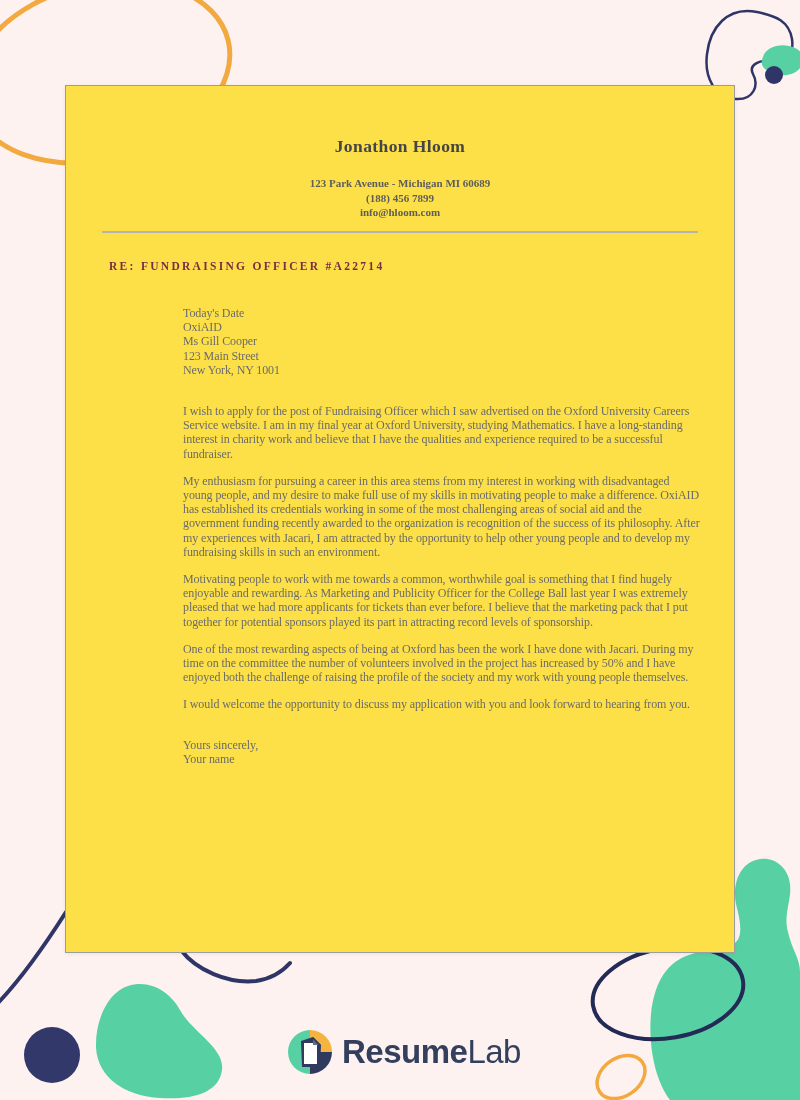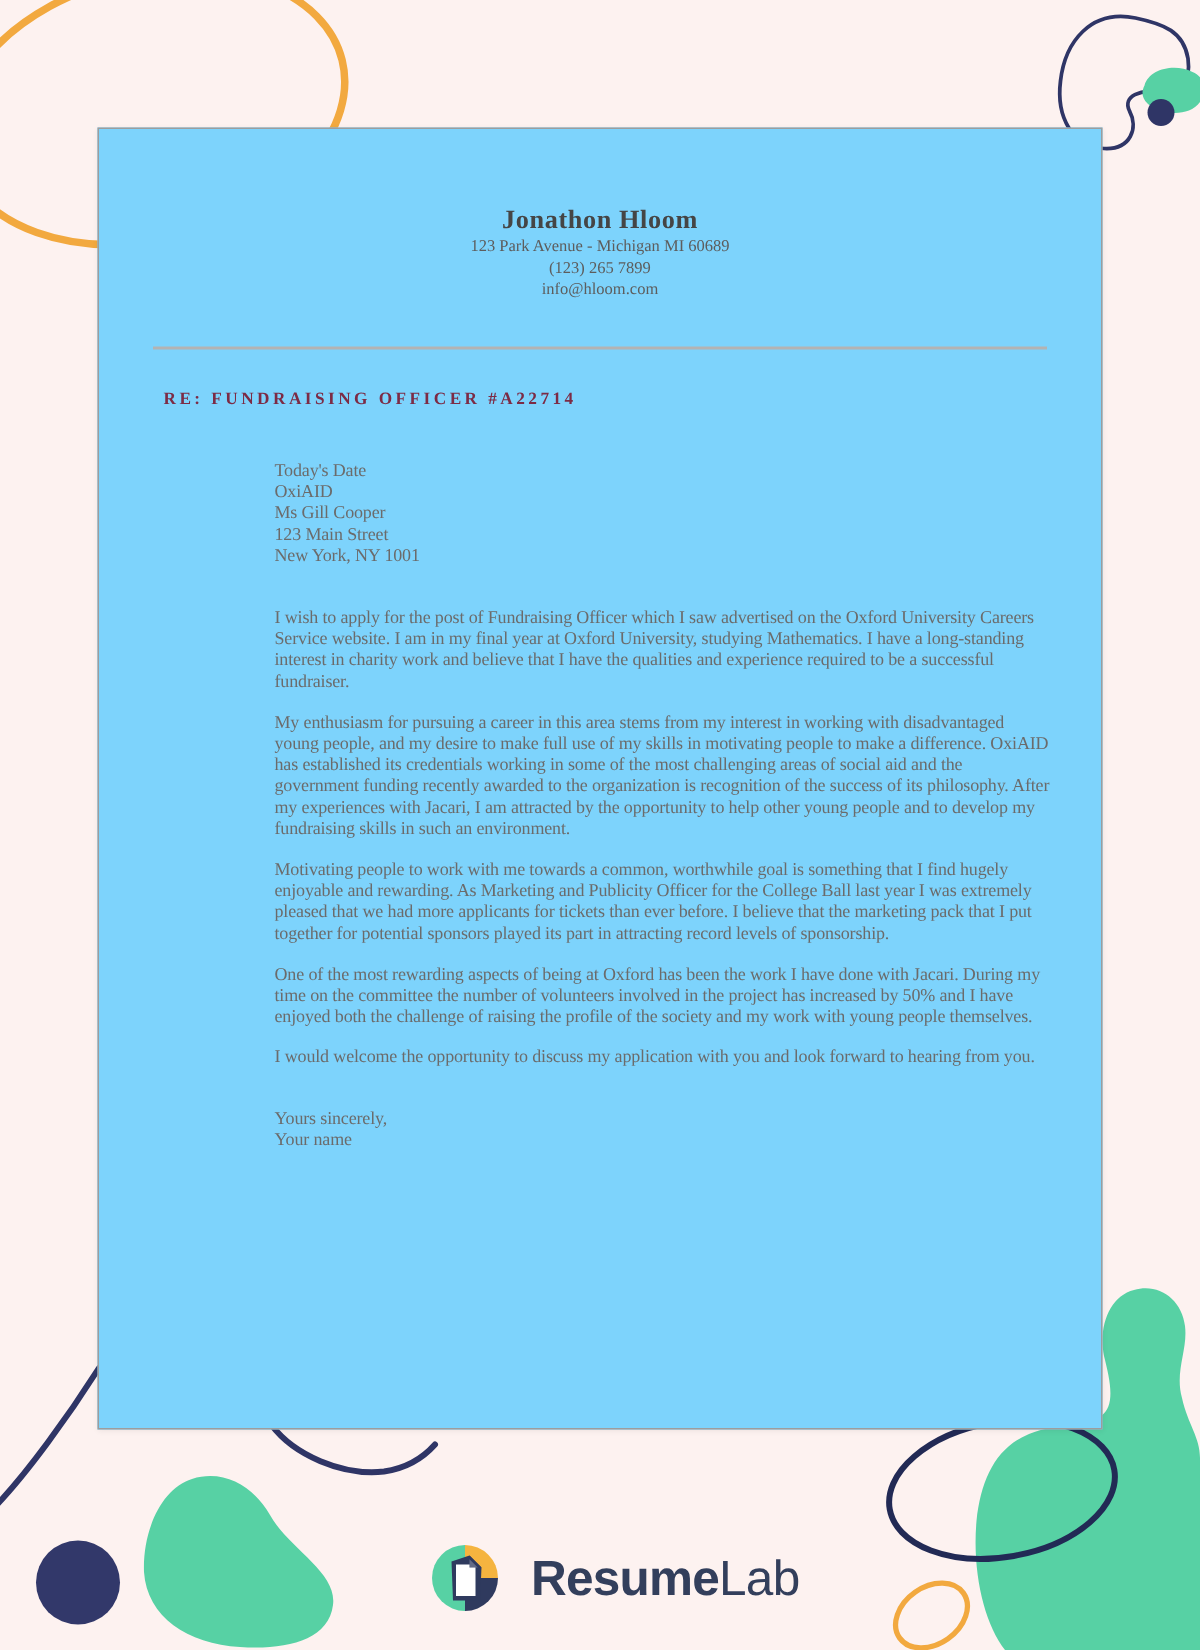--- a/index.html
+++ b/index.html
@@ -10,29 +10,29 @@
     background: #fdf2f0;
     overflow: hidden;
     font-family: "Liberation Serif", serif;
   }
   .bg-decor { position: absolute; left: 0; top: 0; width: 800px; height: 1100px; }
 
   
   .paper {
     position: absolute; left: 65px; top: 85px;
     width: 670px; height: 868px;
-    background: #7dd3fc;
+    background: #fde047;
     border: 1px solid #9d9d9d;
     box-shadow: 0 1px 4px rgba(0,0,0,0.07);
   }
   .letter-header { position: absolute; left: 0; top: 50px; width: 100%; text-align: center; }
   .letter-name {
     font-size: 17.5px; font-weight: 700; color: #454545; letter-spacing: 0.4px;
   }
-  .letter-contact { margin-top: 0; font-size: 11px; line-height: 14.5px; color: #5d5d5d; }
+  .letter-contact { margin-top: 19px; font-size: 11px; line-height: 14.5px; color: #5d5d5d; font-weight: bold; }
   .divider {
     position: absolute; left: 36px; right: 36px; top: 145px;
     height: 2px; background: #b3b3b3;
   }
   .re-line {
     position: absolute; left: 43px; top: 174px;
     font-size: 11.5px; font-weight: 700; letter-spacing: 2.3px;
     color: #7c2b45;
     text-align: center;
   }
@@ -45,21 +45,21 @@
   .letter-body p { margin-bottom: 13px; }
   .closing-block { margin-top: 26px; }
 
   
   .brand {
     position: absolute; left: 287px; top: 1026px; height: 52px;
     display: flex; align-items: center; cursor: pointer;
   }
   .brand-icon { width: 46px; height: 46px; }
   .brand-text {
-    margin-left: 21px;
+    margin-left: 9px;
     font-family: "Liberation Sans", sans-serif;
     font-size: 33px; color: #333f5c; letter-spacing: -0.5px;
   }
   .brand-text .bold { font-weight: 700; }
   .brand-text .light { font-weight: 400; }
 </style>
 </head>
 <body>
 
 <svg class="bg-decor" viewBox="0 0 800 1100" xmlns="http://www.w3.org/2000/svg">
@@ -86,21 +86,21 @@
 
   <ellipse cx="621" cy="1077" rx="26" ry="19" transform="rotate(-35 621 1077)" fill="none" stroke="#f2a93f" stroke-width="3.5"></ellipse>
 </svg>
 
 <div class="paper">
 
   <div class="letter-header">
     <div class="letter-name">Jonathon Hloom</div>
     <div class="letter-contact">
       <div>123 Park Avenue - Michigan MI 60689</div>
-      <div>(123) 265 7899</div>
+      <div>(188) 456 7899</div>
       <div>info@hloom.com</div>
     </div>
   </div>
 
   <div class="divider"></div>
 
   <div class="re-line">RE: FUNDRAISING OFFICER #A22714</div>
 
   <div class="letter-body">
     <div class="recipient-block">

